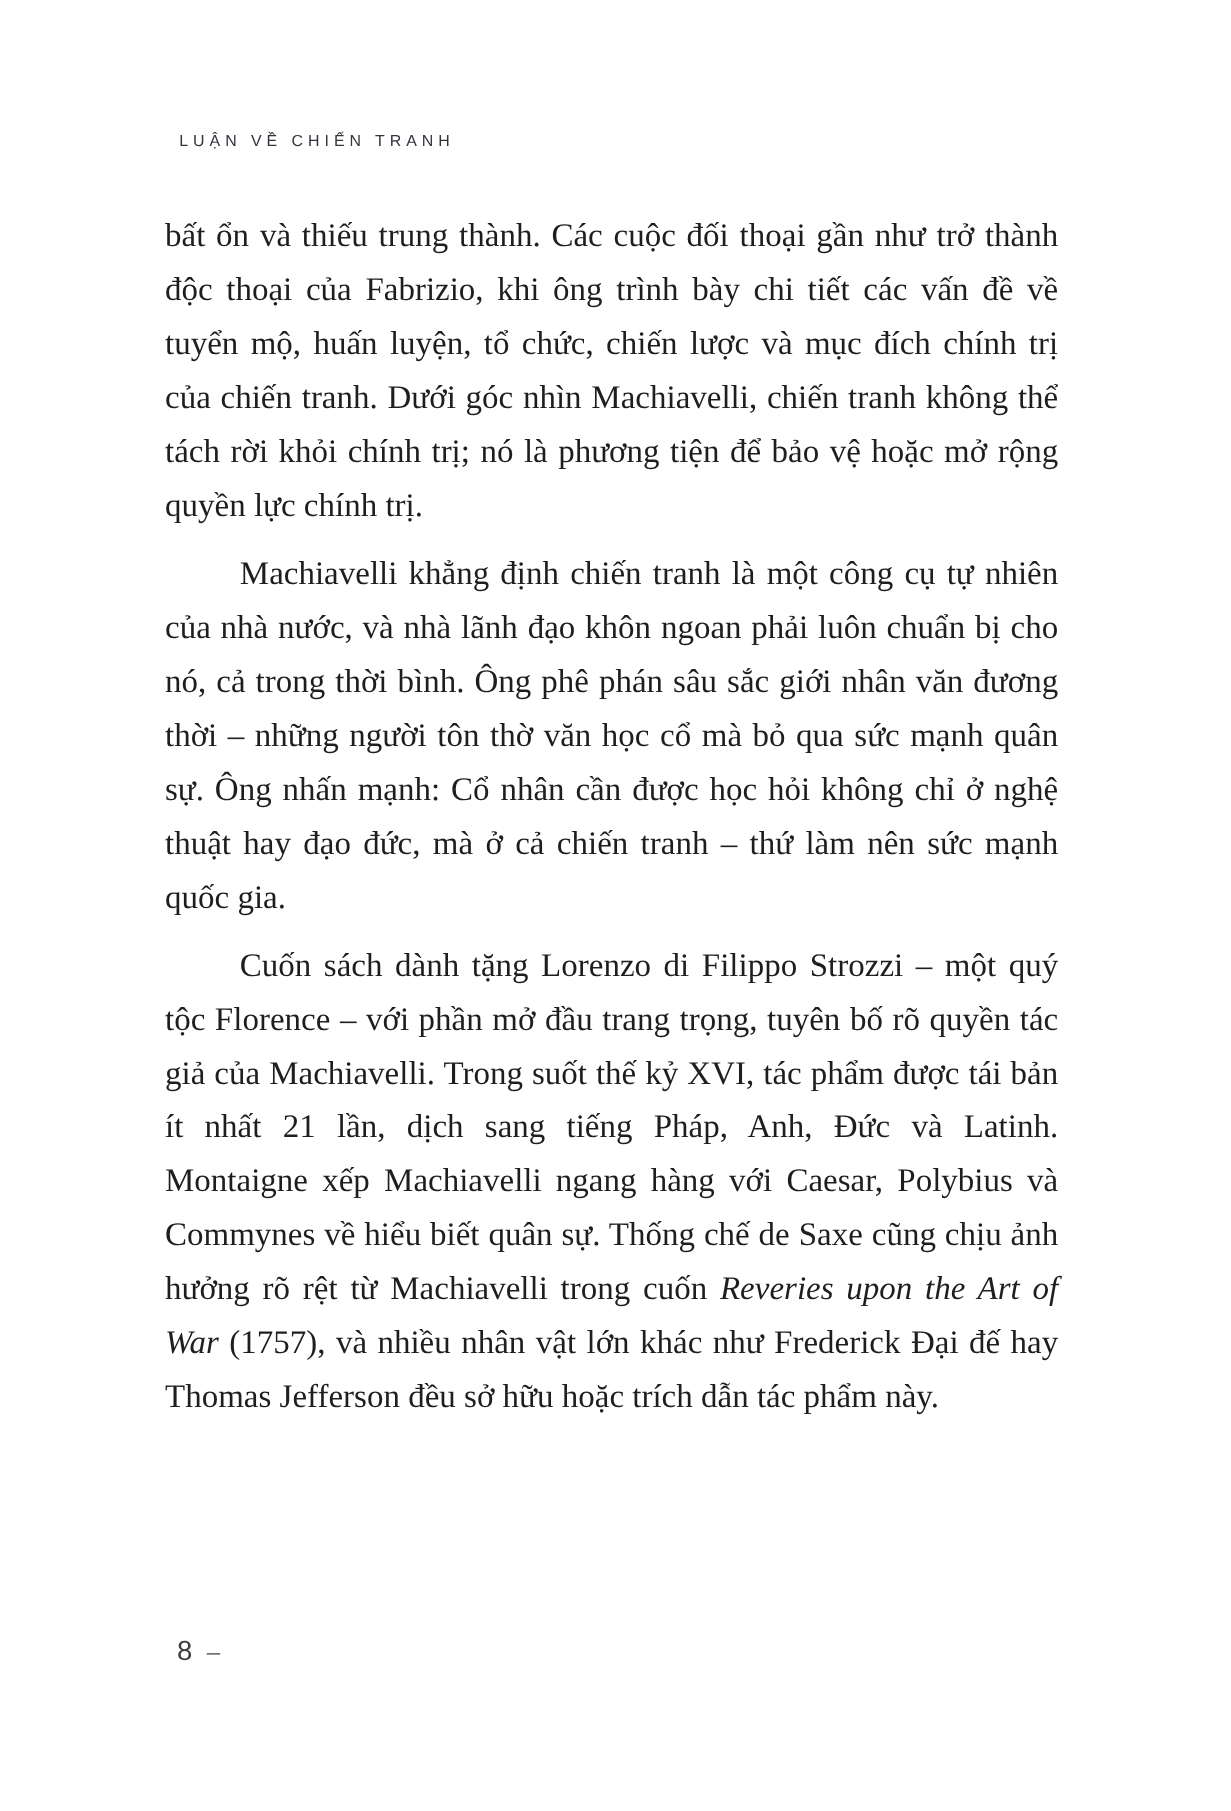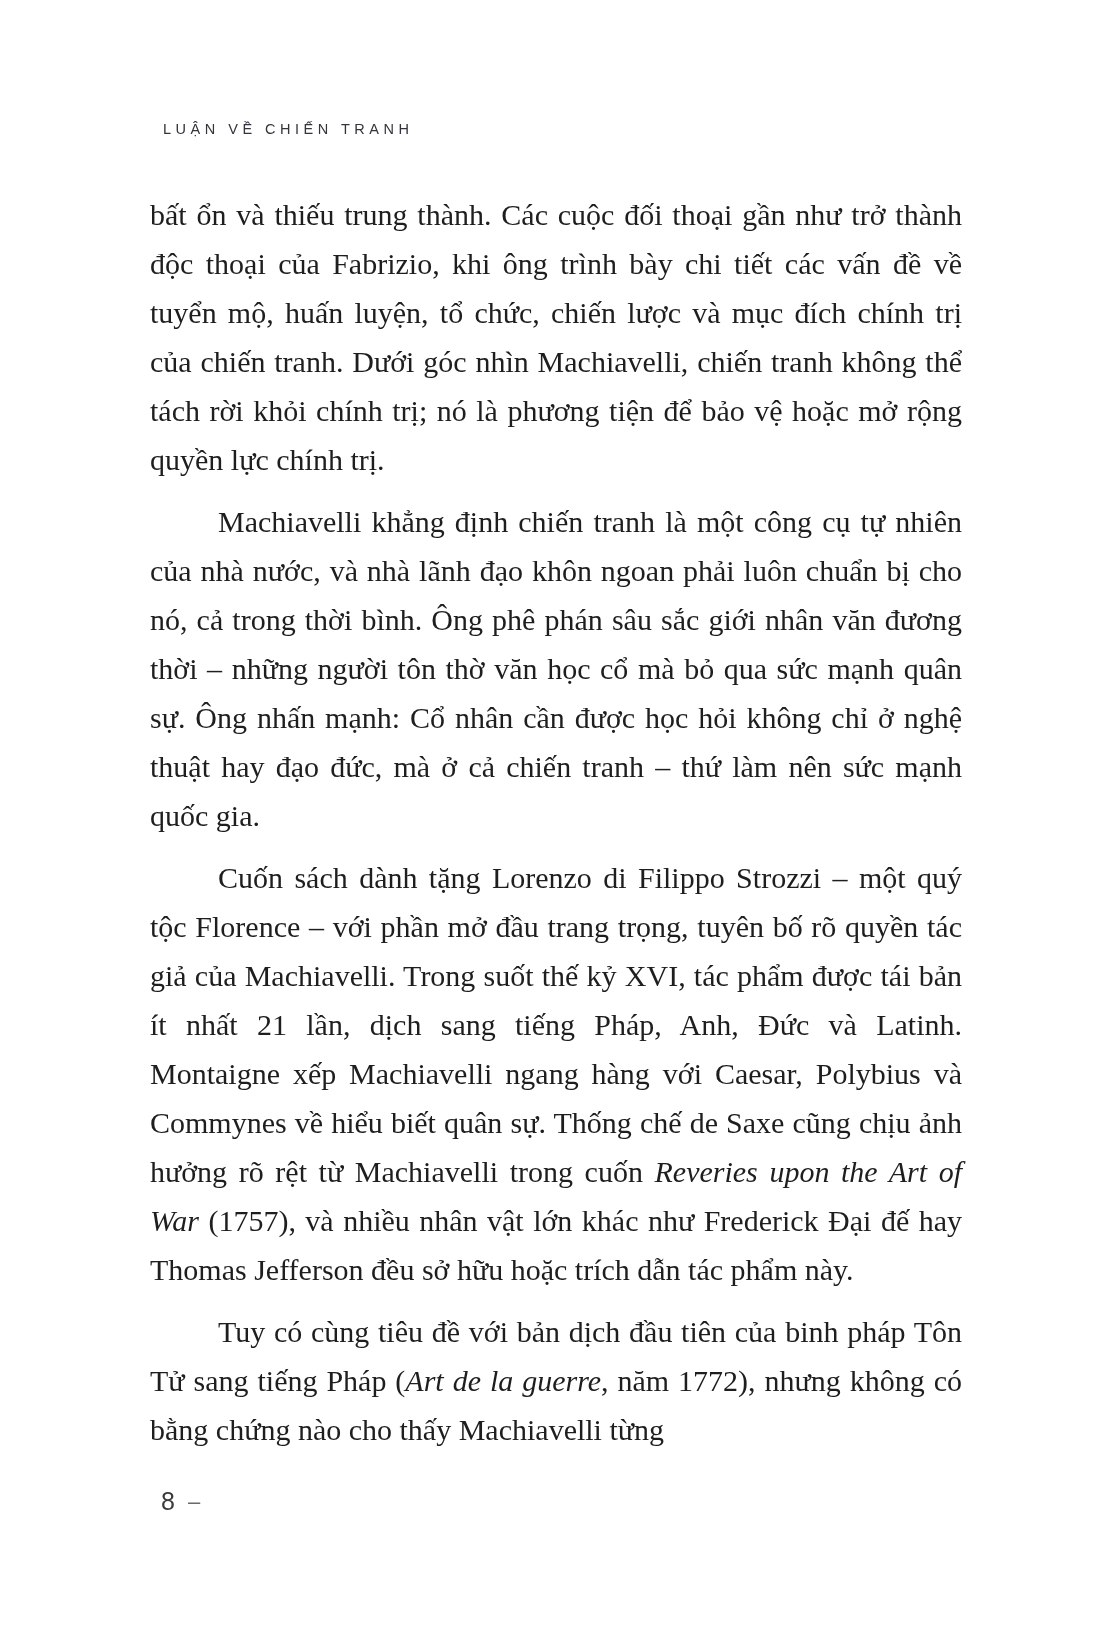--- a/index.html
+++ b/index.html
@@ -67,21 +67,20 @@
 <body>
 
 <div class="page">
 
   <div class="running-header">LUẬN VỀ CHIẾN TRANH</div>
 
   <div class="body-text">
       <p class=""><span>bất ổn và thiếu trung thành. Các cuộc đối thoại gần như trở thành độc thoại của Fabrizio, khi ông trình bày chi tiết các vấn đề về tuyển mộ, huấn luyện, tổ chức, chiến lược và mục đích chính trị của chiến tranh. Dưới góc nhìn Machiavelli, chiến tranh không thể tách rời khỏi chính trị; nó là phương tiện để bảo vệ hoặc mở rộng quyền lực chính trị.</span></p>
       <p class="indent"><span>Machiavelli khẳng định chiến tranh là một công cụ tự nhiên của nhà nước, và nhà lãnh đạo khôn ngoan phải luôn chuẩn bị cho nó, cả trong thời bình. Ông phê phán sâu sắc giới nhân văn đương thời – những người tôn thờ văn học cổ mà bỏ qua sức mạnh quân sự. Ông nhấn mạnh: Cổ nhân cần được học hỏi không chỉ ở nghệ thuật hay đạo đức, mà ở cả chiến tranh – thứ làm nên sức mạnh quốc gia.</span></p>
       <p class="indent"><span>Cuốn sách dành tặng Lorenzo di Filippo Strozzi – một quý tộc Florence – với phần mở đầu trang trọng, tuyên bố rõ quyền tác giả của Machiavelli. Trong suốt thế kỷ XVI, tác phẩm được tái bản ít nhất 21 lần, dịch sang tiếng Pháp, Anh, Đức và Latinh. Montaigne xếp Machiavelli ngang hàng với Caesar, Polybius và Commynes về hiểu biết quân sự. Thống chế de Saxe cũng chịu ảnh hưởng rõ rệt từ Machiavelli trong cuốn </span><em>Reveries upon the Art of War</em><span> (1757), và nhiều nhân vật lớn khác như Frederick Đại đế hay Thomas Jefferson đều sở hữu hoặc trích dẫn tác phẩm này.</span></p>
-      <p class="indent"><span>Tuy có cùng tiêu đề với bản dịch đầu tiên của binh pháp Tôn Tử sang tiếng Pháp (</span><em>Art de la guerre</em><span>, năm 1772), nhưng không có bằng chứng nào cho thấy Machiavelli từng</span></p>
     </div>
 
   <div class="page-footer">
     <span class="num">8</span>
     <span class="dash">–</span>
   </div>
 
 </div>
 
 </body></html>

